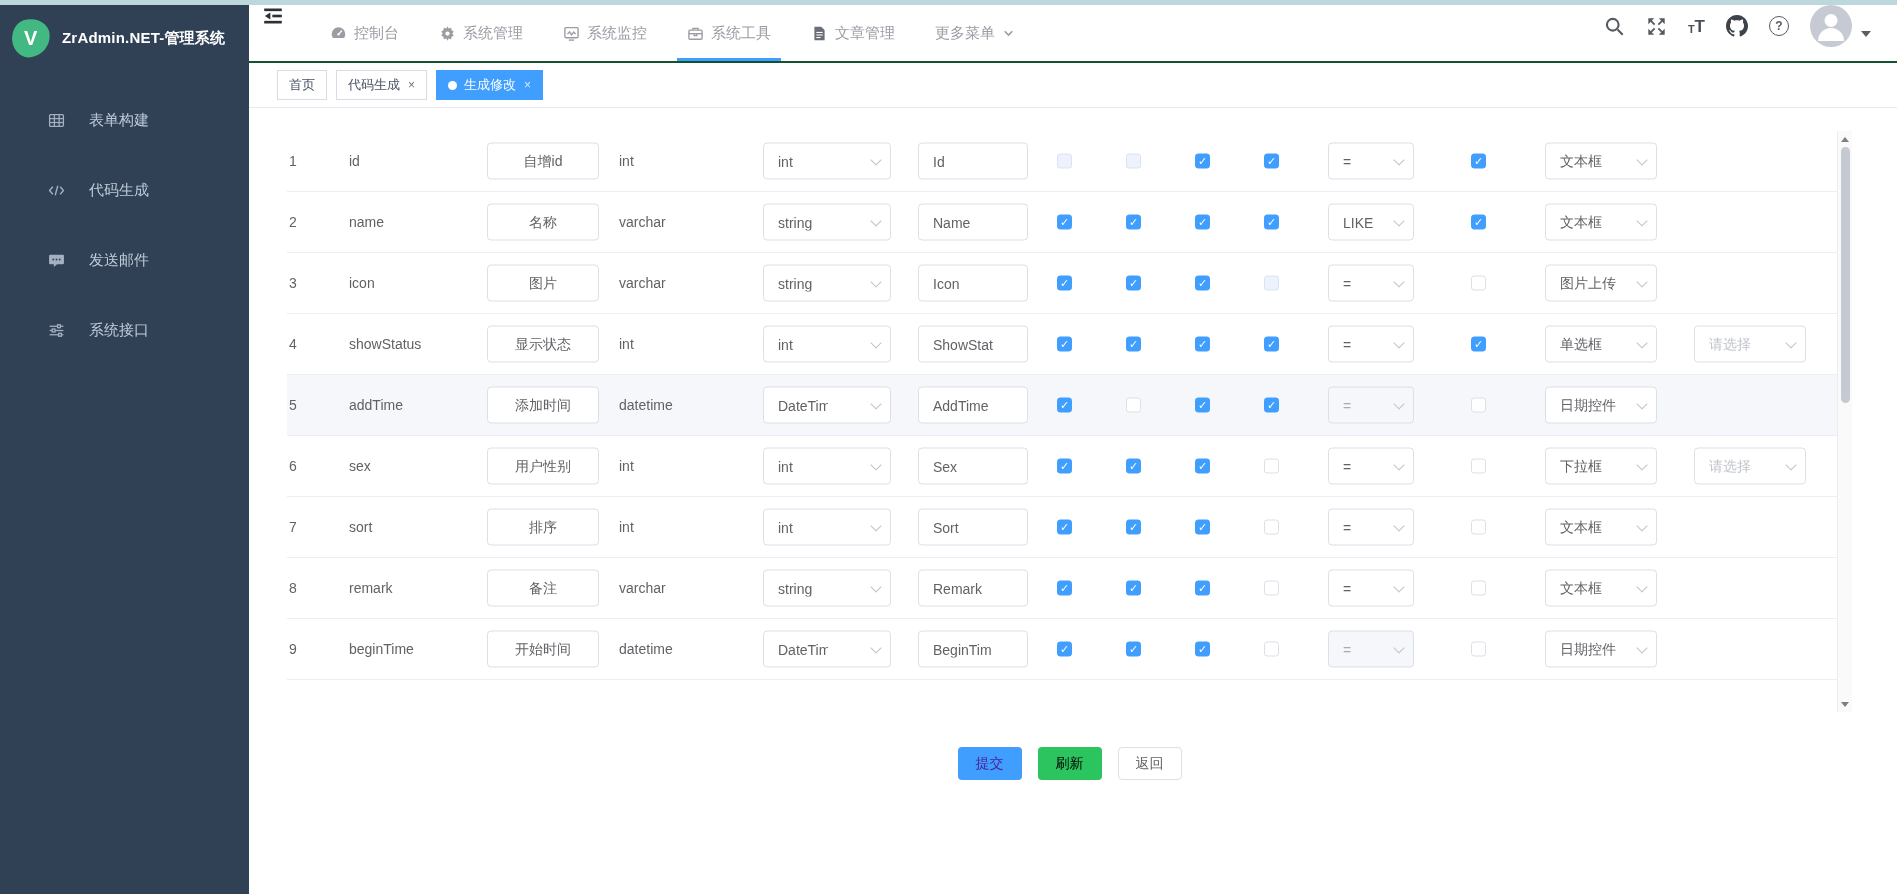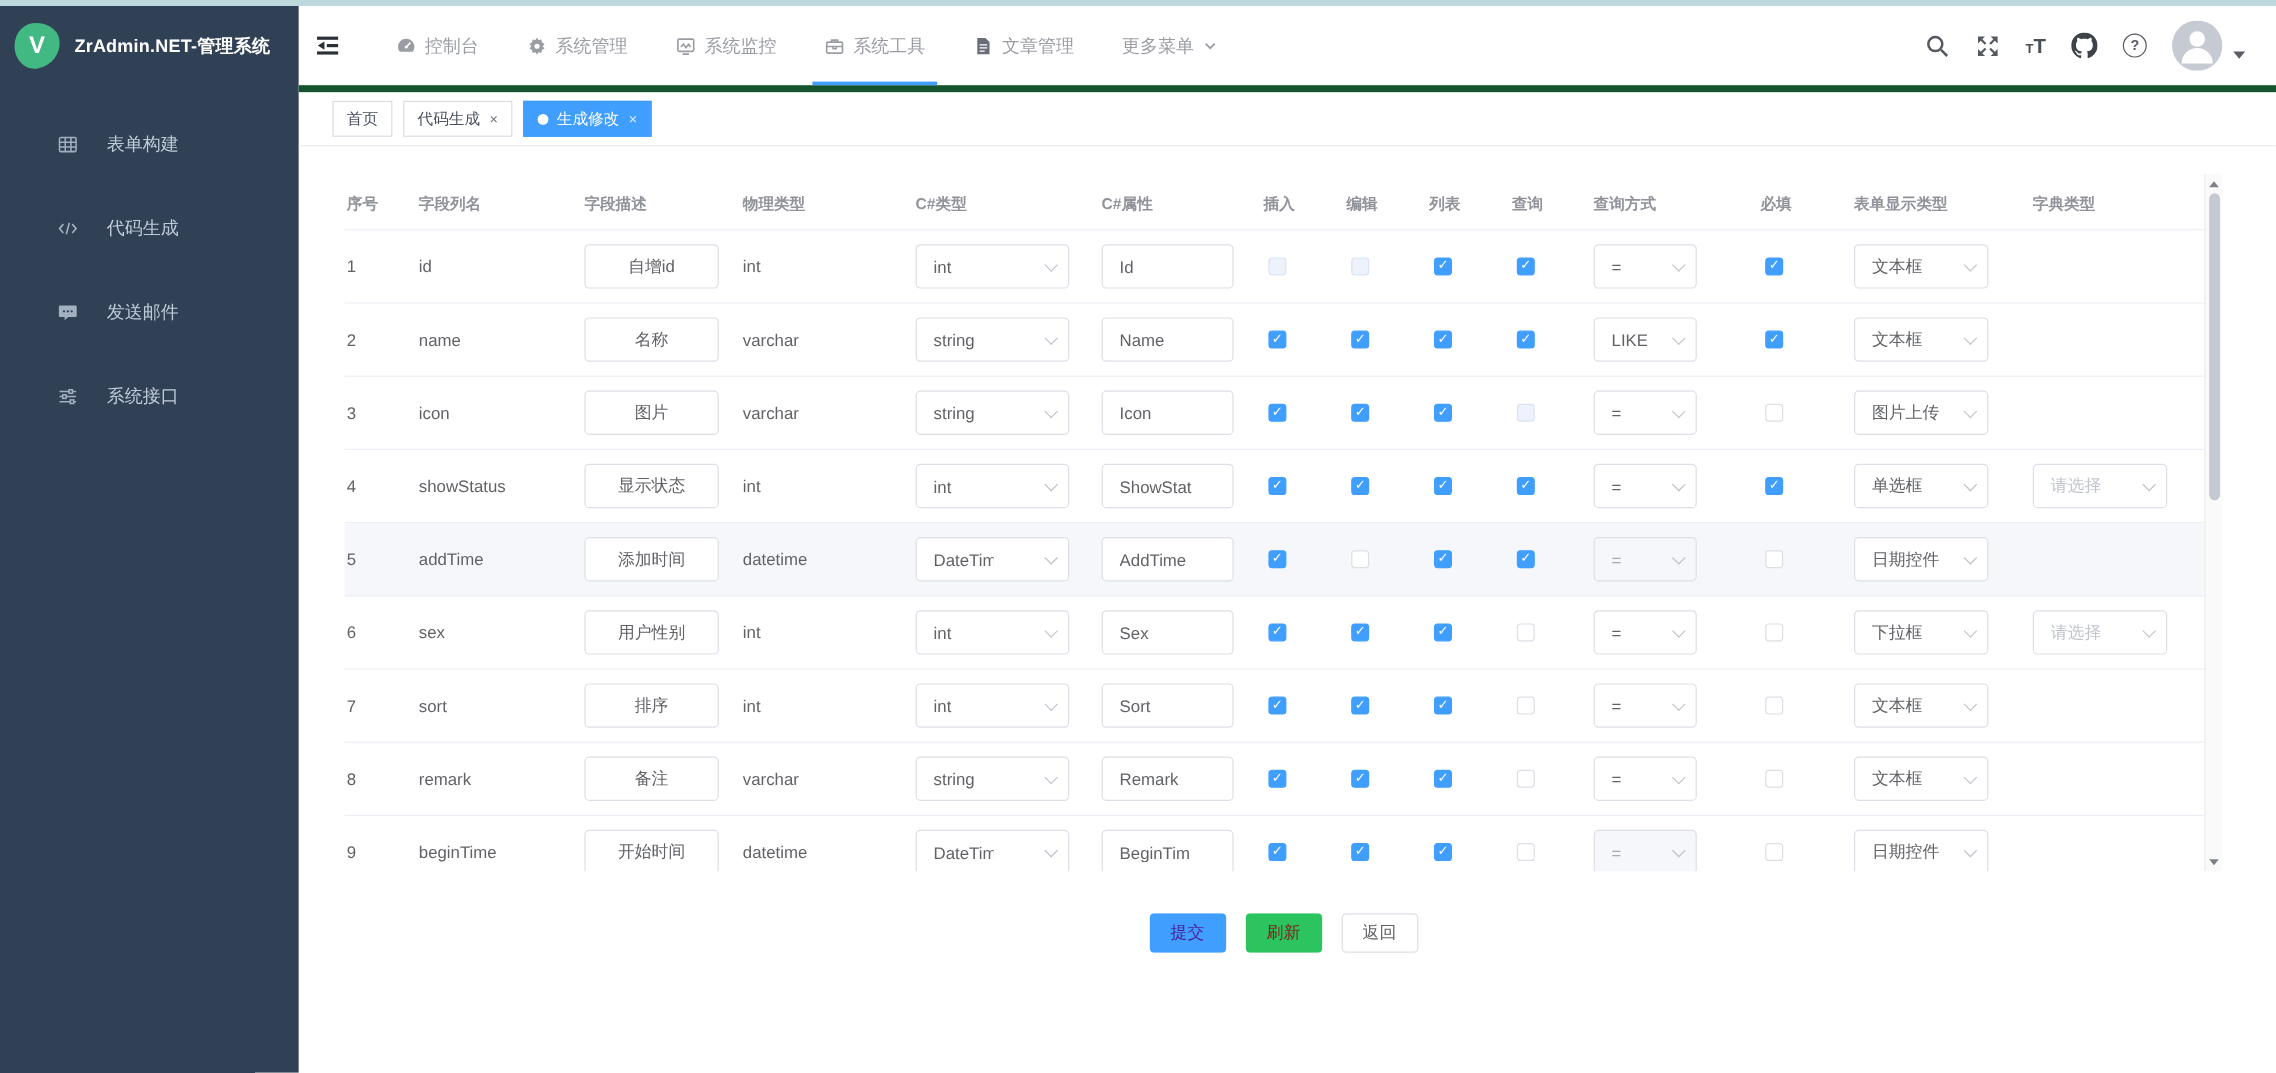--- a/index.html
+++ b/index.html
@@ -19,22 +19,22 @@
   .logo-blob span { transform:rotate(8deg); }
   .app-title { color:#fff; font-weight:700; font-size:15px; letter-spacing:.2px; }
   .menu { margin-top:16px; }
   .menu-item { display:flex; align-items:center; gap:24px; height:70px;
     padding-left:48px; color:#bfcbd9; font-size:15px; cursor:pointer; }
   .menu-item .s-icon { color:#a3b0c0; display:flex; }
 
   
   .main { flex:1; display:flex; flex-direction:column; min-width:0; }
 
-  .navbar { height:72px; display:flex; align-items:center; background:#fff;
-    border-bottom:6px solid #14532d; }
+  .navbar { height:58px; display:flex; align-items:flex-start; background:#fff;
+    border-bottom:2px solid #14532d; }
   .hamburger { margin-left:13px; display:flex; cursor:pointer; }
   .nav-menus { display:flex; align-items:stretch; gap:36px; margin-left:44px; height:100%; }
   .nav-item { display:flex; align-items:center; gap:7px; color:#9a9da3;
     font-size:15px; position:relative; cursor:pointer; padding:0 2px; }
   .nav-item .n-icon { display:flex; color:#9a9da3; }
   .nav-item[data-icon-key="document"] .n-icon { color:#6a6e76; }
   .nav-item.active::after { content:''; position:absolute; left:-8px; right:-8px;
     bottom:0; height:3px; background:#409eff; }
   .nav-right { display:flex; align-items:center; gap:21px; margin-left:auto; padding-right:26px; }
   .nav-ico { display:flex; align-items:center; cursor:pointer; color:#555a61; }
@@ -127,21 +127,21 @@
   .sb-down i { width:0; height:0; border-left:4px solid transparent; border-right:4px solid transparent;
     border-top:5px solid #7b7f87; display:block; }
   .sb-thumb { position:absolute; top:16px; left:3px; width:9px; height:256px;
     background:#c5c9d1; border-radius:5px; cursor:pointer; }
 
   
   .footer { width:1565px; margin:35px 0 0 38px; display:flex; justify-content:center; gap:16px; }
   .btn { height:33px; padding:0 17px; border-radius:4px; font-size:14px; display:flex;
     align-items:center; border:1px solid transparent; cursor:pointer; font-family:inherit; }
   .btn-submit  { background:#409eff; color:#4c1d95; }
-  .btn-refresh { background:#2cc45f; color:#7f1d1d; }
+  .btn-refresh { background:#2cc45f; color:#000000; }
   .btn-back    { background:#fff; border-color:#dcdfe6; color:#606266; }
 </style>
 </head>
 <body>
 
 <div class="top-strip"></div>
 
 <div class="layout">
 
   <aside class="sidebar">
@@ -336,36 +336,20 @@
         <span class="tag active">
           <span class="dot"></span>
           <span>生成修改</span>
           <span class="x">×</span>
         </span>
       </div>
 
     <section class="content">
 
       <div class="table-wrap">
-        <div class="thead">
-            <span class="th c-no">序号</span>
-            <span class="th c-col">字段列名</span>
-            <span class="th c-desc">字段描述</span>
-            <span class="th c-db">物理类型</span>
-            <span class="th c-cstype">C#类型</span>
-            <span class="th c-csprop">C#属性</span>
-            <span class="th c-insert">插入</span>
-            <span class="th c-edit">编辑</span>
-            <span class="th c-list">列表</span>
-            <span class="th c-query">查询</span>
-            <span class="th c-qtype">查询方式</span>
-            <span class="th c-req">必填</span>
-            <span class="th c-display">表单显示类型</span>
-            <span class="th c-dict">字典类型</span>
-          </div>
         <div>
             <div class="trow">
               <span class="cell txtc c-no">1</span>
               <span class="cell txtc c-col">id</span>
               <div class="cell c-desc"><input class="inp inp-desc" value="自增id" style=""></div>
               <span class="cell txtc c-db">int</span>
               <div class="cell c-cstype">
                 <div class="selbox w-cstype">
                   <span class="txt">int</span>
                   <span class="chev"></span>

